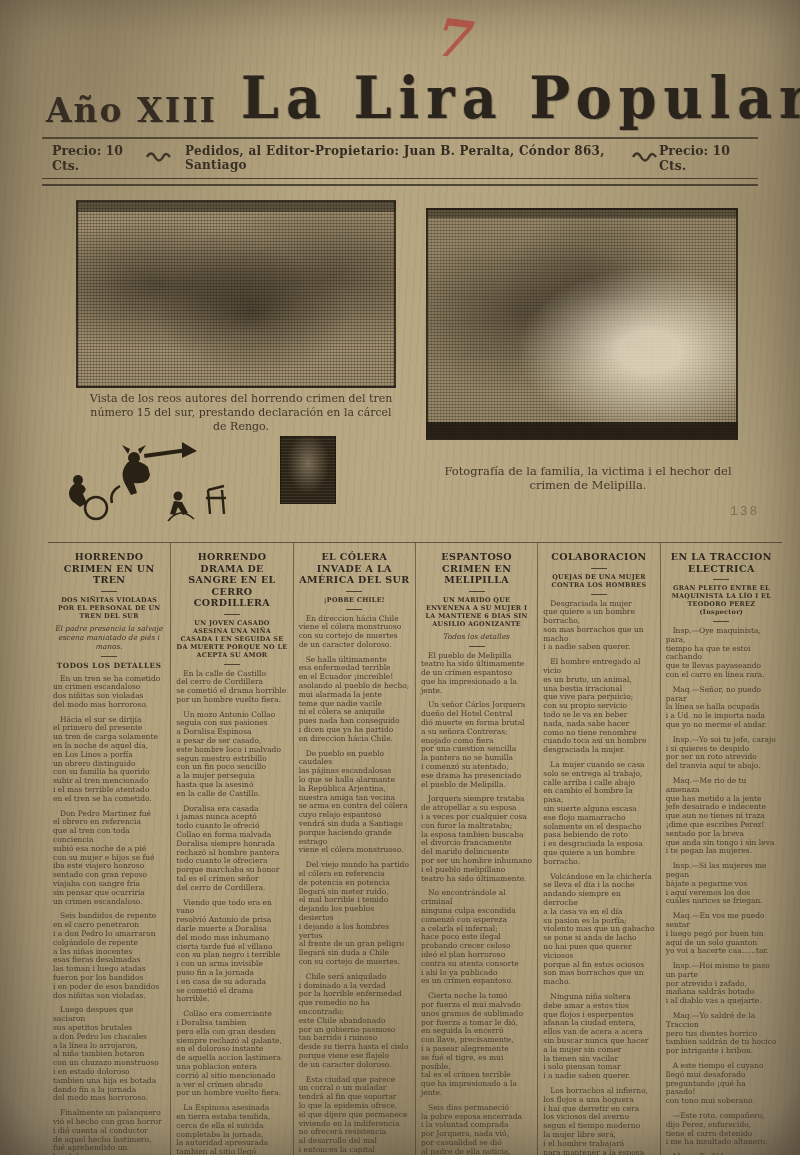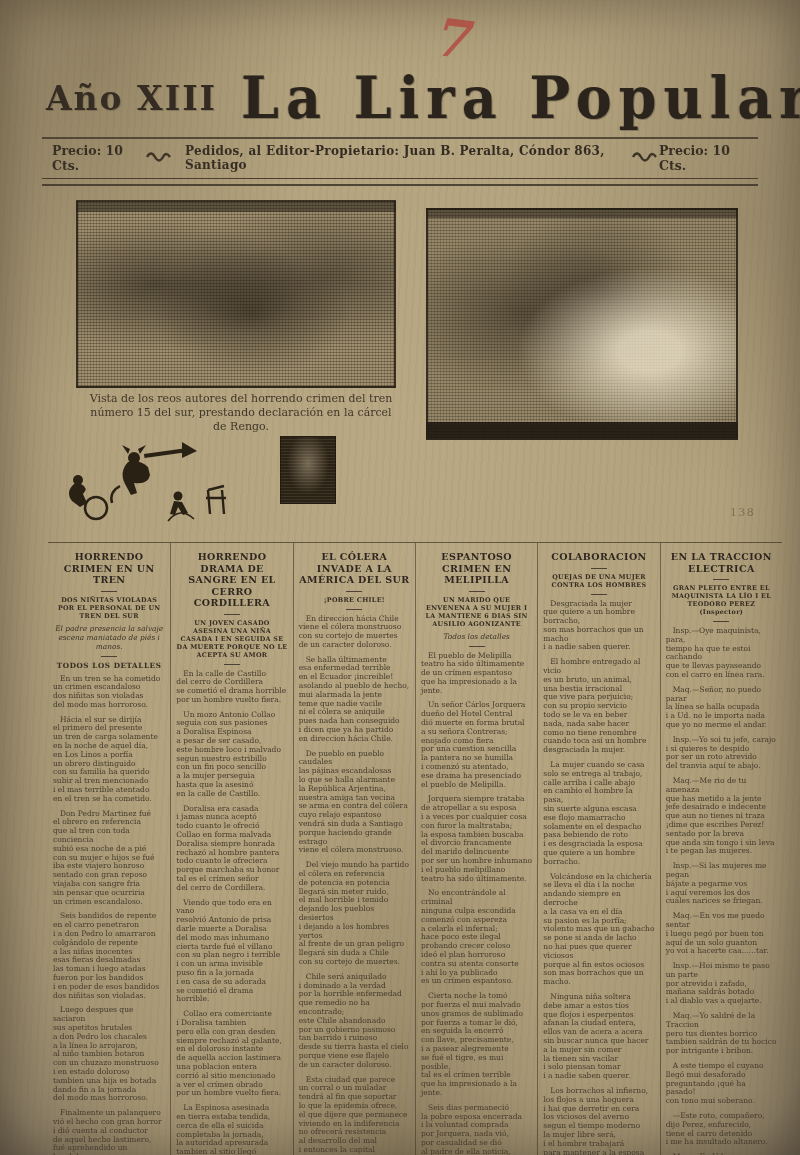--- a/index.html
+++ b/index.html
@@ -14,21 +14,21 @@
   .page::before{content:"";position:absolute;inset:0;pointer-events:none;
     background:
       radial-gradient(ellipse at 12% 6%, rgba(80,66,45,.25), transparent 22%),
       radial-gradient(ellipse at 92% 20%, rgba(85,70,48,.18), transparent 20%),
       radial-gradient(ellipse at 50% 99%, rgba(70,58,40,.25), transparent 30%),
       repeating-linear-gradient(93deg, rgba(90,76,54,.05) 0 2px, transparent 2px 7px);
   }
   .mark-seven{position:absolute;left:437px;top:8px;font-size:52px;font-style:italic;
     color:#b2453c;opacity:.78;transform:rotate(7deg);font-weight:bold;}
   
-  .masthead{display:flex;align-items:center;margin:66px 40px 0 46px;}
+  .masthead{display:flex;align-items:flex-end;margin:66px 40px 0 46px;}
   .mast-year{font-size:33px;font-weight:bold;letter-spacing:2px;color:#2e2720;
     text-shadow:1px 1px 0 rgba(46,39,32,.25);white-space:nowrap;}
   .mast-bar{width:4px;height:54px;background:#2e2720;opacity:.85;margin:0 12px;}
   .mast-title{flex:1;text-align:center;font-size:54px;font-weight:bold;letter-spacing:7px;
     color:#2a241d;white-space:nowrap;transform:scaleY(1.06);
     text-shadow:1px 1px 0 rgba(42,36,29,.3),-1px 0 0 rgba(42,36,29,.18);}
   .rule-a{margin:7px 42px 0;border-top:2px solid rgba(45,37,28,.7);}
   .price-row{display:flex;align-items:center;justify-content:space-between;
     margin:4px 48px 0 52px;font-size:12.5px;font-weight:bold;color:#332b22;}
   .editor-group{display:flex;align-items:center;gap:12px;}
@@ -59,21 +59,21 @@
       linear-gradient(0deg, rgba(22,17,11,.85) 0 16px, transparent 16px),
       linear-gradient(180deg, rgba(25,20,13,.45) 0 8px, transparent 8px),
       radial-gradient(ellipse at 72% 62%, rgba(235,225,200,.8) 0 10%, transparent 42%),
       radial-gradient(ellipse at 30% 45%, rgba(40,32,22,.5), transparent 45%),
       radial-gradient(ellipse at 55% 35%, rgba(40,32,22,.45), transparent 40%),
       repeating-linear-gradient(0deg, rgba(40,32,22,.3) 0 1px, transparent 1px 3px),
       repeating-linear-gradient(90deg, rgba(40,32,22,.2) 0 1px, transparent 1px 3px);}
   .caption-right{position:absolute;left:436px;top:276px;width:304px;text-align:center;
     font-size:11.5px;line-height:14px;color:#41372a;}
   .pencil-mark{position:absolute;left:730px;top:316px;font-size:13px;letter-spacing:2px;
-    color:rgba(94,79,56,.6);font-family:Liberation Serif, serif;}
+    color:rgba(94,79,56,.6);font-family:Liberation Mono, monospace;}
   
   .cols{display:grid;grid-template-columns:repeat(6,1fr);margin:8px 18px 0 48px;
     border-top:1.5px solid rgba(50,41,31,.65);height:616px;overflow:hidden;}
   .col{padding:8px 5px 0 5px;overflow:hidden;}
   .col + .col{border-left:1px solid rgba(55,45,34,.55);}
   .col-title{margin:0;text-align:center;font-size:9.5px;line-height:11.5px;font-weight:bold;
     letter-spacing:.4px;color:#2e2720;}
   .sep{width:16px;border-top:1px solid rgba(50,41,31,.8);margin:5px auto 4px;}
   .col-sub{text-align:center;font-size:6.4px;line-height:8px;font-weight:bold;
     letter-spacing:.3px;color:#352c21;}
@@ -139,20 +139,21 @@
           <path d="M118 73 l-4 13 l5 1 l3 -8 l5 8 l5 -2 l-6 -11 z"></path>
           <path d="M112 93 q12 -15 26 -2" stroke="#2a2115" stroke-width="1.6" fill="none"></path>
           <path d="M152 62 l2 24 M166 62 l2 24 M150 70 l20 0 M152 62 l16 -4" stroke="#2a2115" stroke-width="2.4" fill="none"></path>
         </g>
       </svg>
     </div>
 
     <div class="small-engraving"></div>
 
     <div class="photo-right"></div>
+    <div class="caption-right">Fotografía de la familia, la victima i el hechor del crimen de Melipilla.</div>
 
     <div class="pencil-mark">138</div>
   </section>
 
   <section class="cols">
 
     <div class="col">
       <h3 class="col-title">HORRENDO CRIMEN EN UN TREN</h3>
       <div class="sep"></div>
       <div class="col-sub">DOS NIÑITAS VIOLADAS POR EL PERSONAL DE UN TREN DEL SUR</div>

